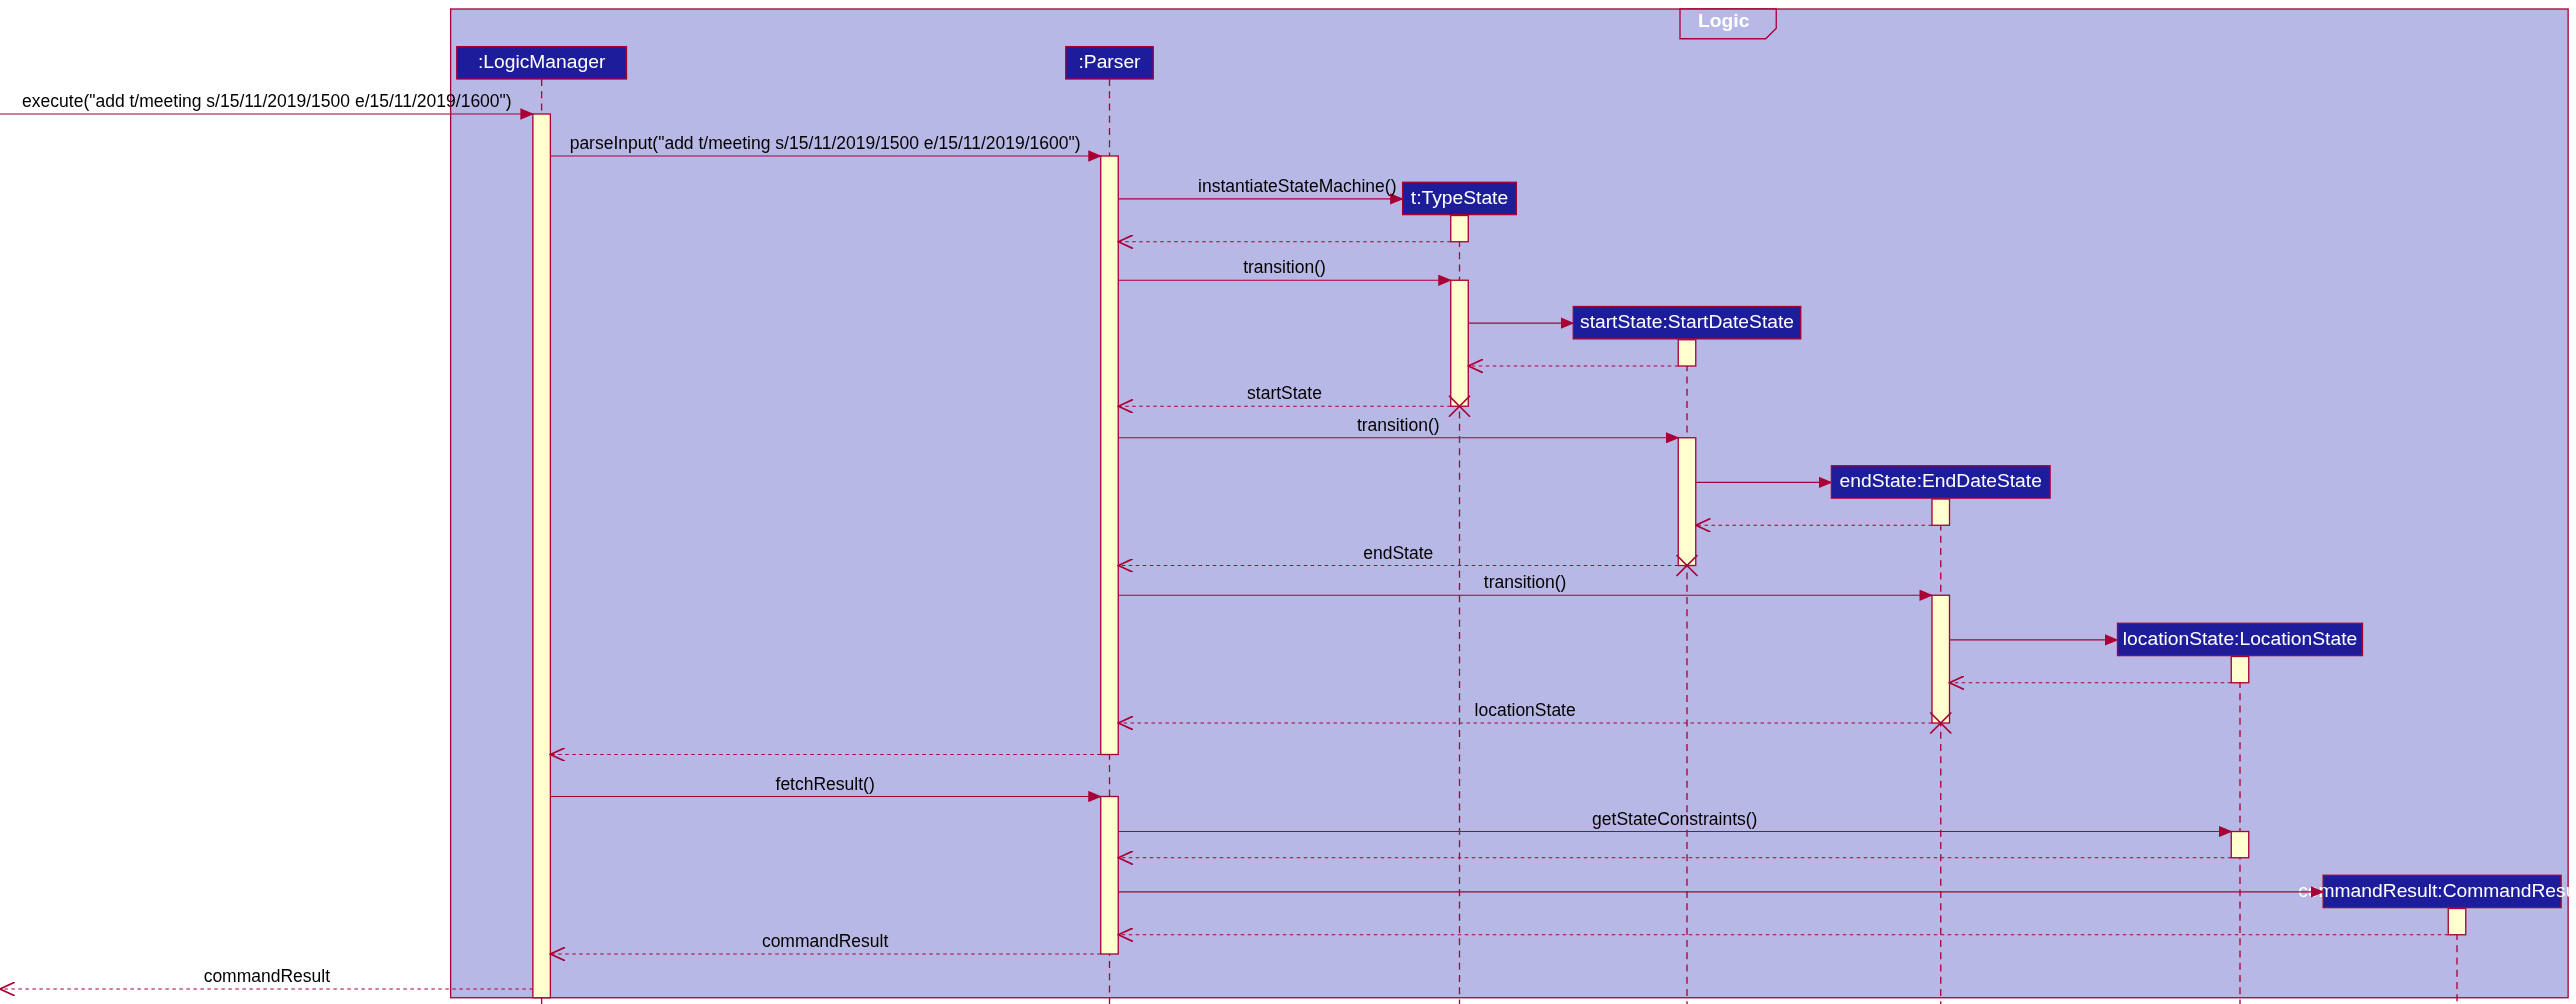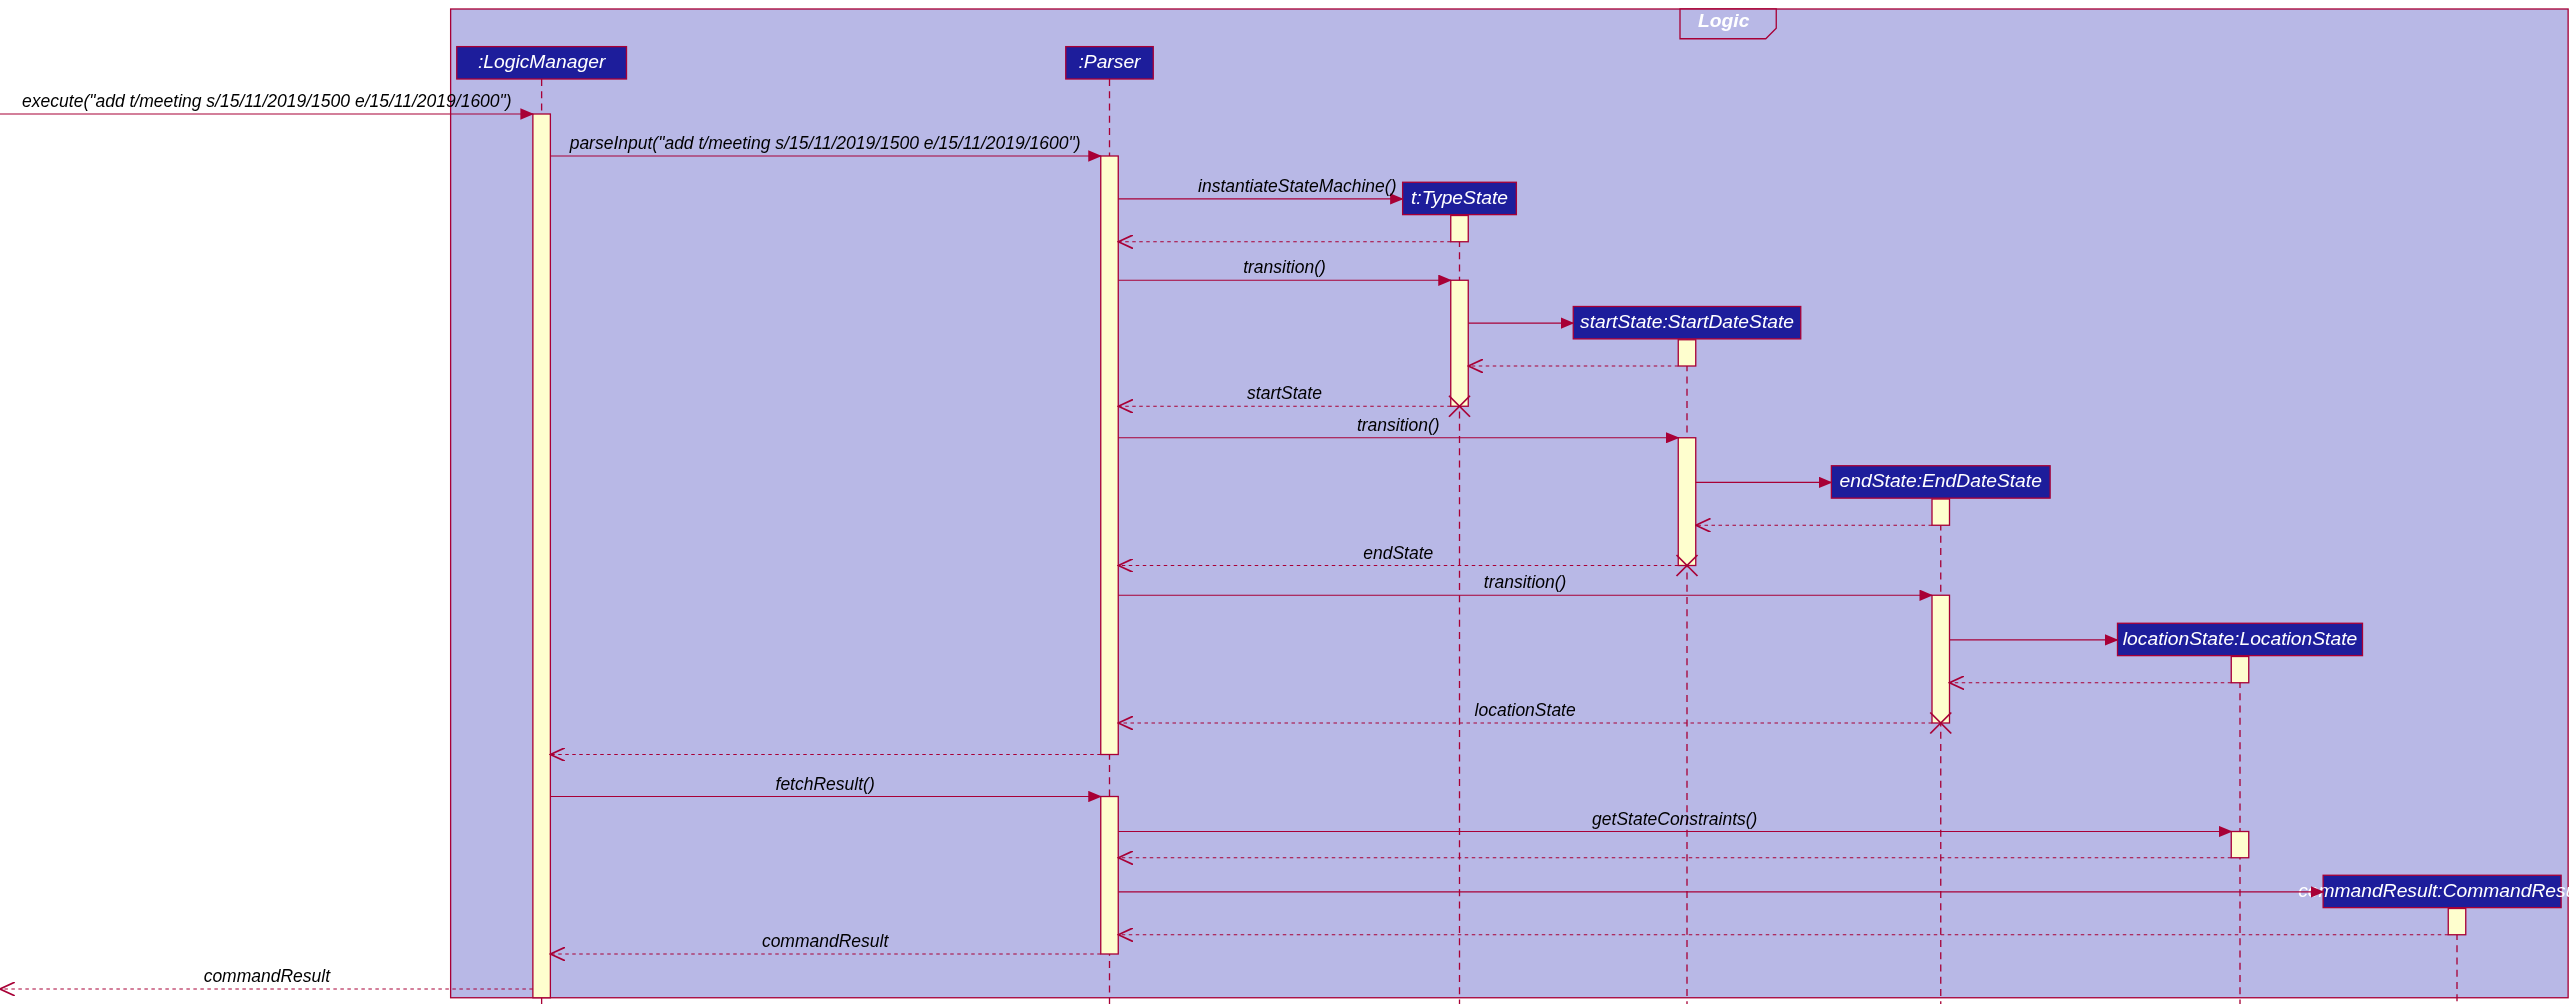--- a/index.html
+++ b/index.html
@@ -7,21 +7,20 @@
   background: #fff;
   font-family: Arial, sans-serif;
   font-size: 10.5px;
   width: 2576px;
   height: 1005px;
   position: relative;
 }
 .diagram {
   position: absolute;
   inset: 0;
-  font-style: italic;
 }
 svg { display: block; }
 .participant-box {
   fill: #1d1d9b;
   stroke: #a80036;
   stroke-width: 1.5;
 }
 .participant-text {
   fill: #fff;
   font-size: 22px;

